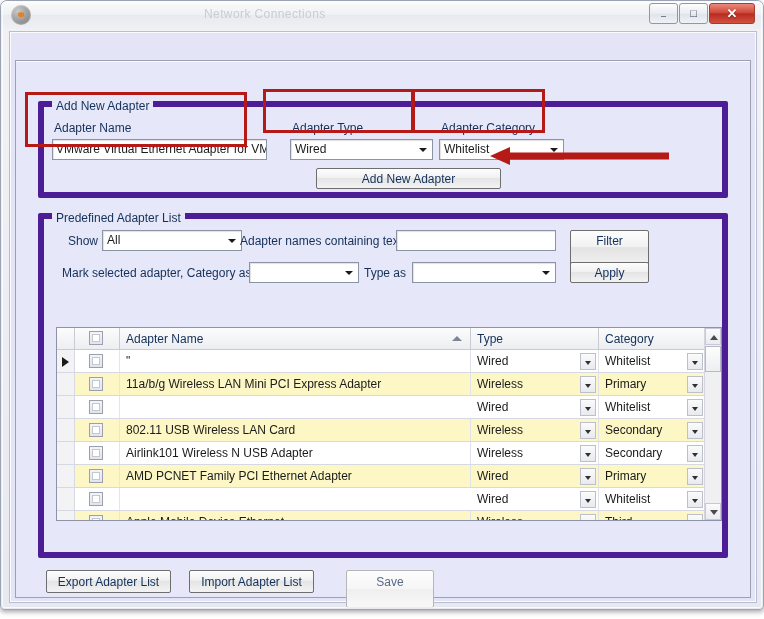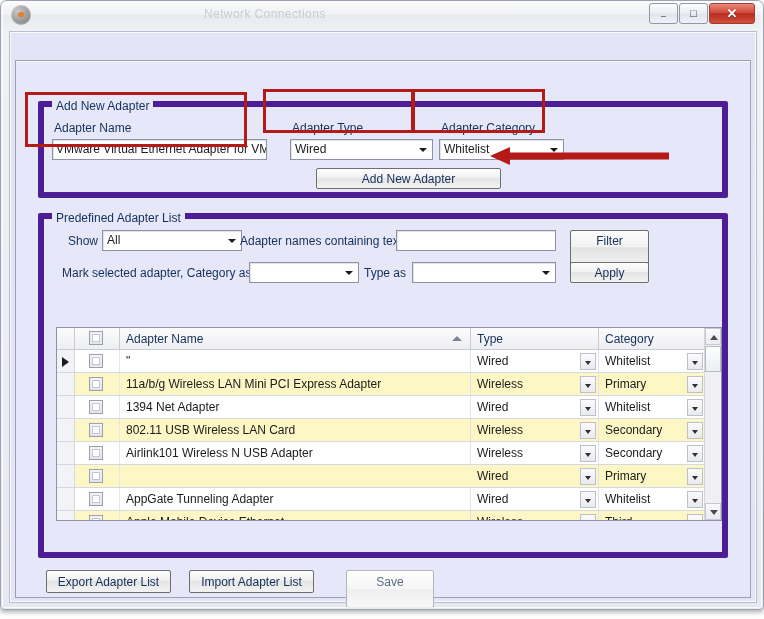--- a/index.html
+++ b/index.html
@@ -492,21 +492,20 @@
                 <span>Primary</span>
                 <span class="cellcombo"></span>
               </div>
             </div>
 
             <div class="g-row">
               <div class="cell c-ind"></div>
               <div class="cell c-chk">
                 <span class="chkbox"></span>
               </div>
-              <div class="cell c-name">1394 Net Adapter</div>
               <div class="cell c-type">
                 <span>Wired</span>
                 <span class="cellcombo"></span>
               </div>
               <div class="cell c-cat">
                 <span>Whitelist</span>
                 <span class="cellcombo"></span>
               </div>
             </div>
 
@@ -540,36 +539,36 @@
                 <span>Secondary</span>
                 <span class="cellcombo"></span>
               </div>
             </div>
 
             <div class="g-row alt">
               <div class="cell c-ind"></div>
               <div class="cell c-chk">
                 <span class="chkbox"></span>
               </div>
+              <div class="cell c-name">AMD PCNET Family PCI Ethernet Adapter</div>
               <div class="cell c-type">
                 <span>Wired</span>
                 <span class="cellcombo"></span>
               </div>
               <div class="cell c-cat">
                 <span>Primary</span>
                 <span class="cellcombo"></span>
               </div>
             </div>
 
             <div class="g-row">
               <div class="cell c-ind"></div>
               <div class="cell c-chk">
                 <span class="chkbox"></span>
               </div>
-              <div class="cell c-name">AppGate Tunneling Adapter</div>
               <div class="cell c-type">
                 <span>Wired</span>
                 <span class="cellcombo"></span>
               </div>
               <div class="cell c-cat">
                 <span>Whitelist</span>
                 <span class="cellcombo"></span>
               </div>
             </div>
 

